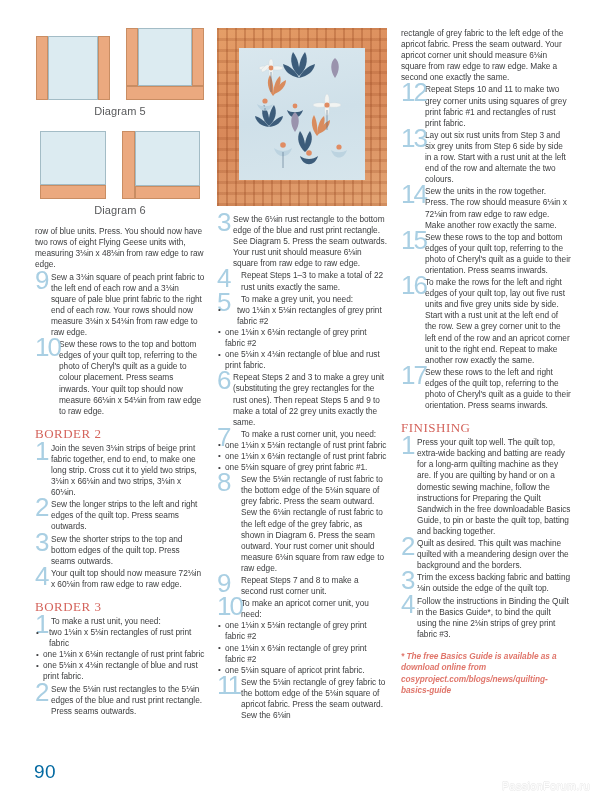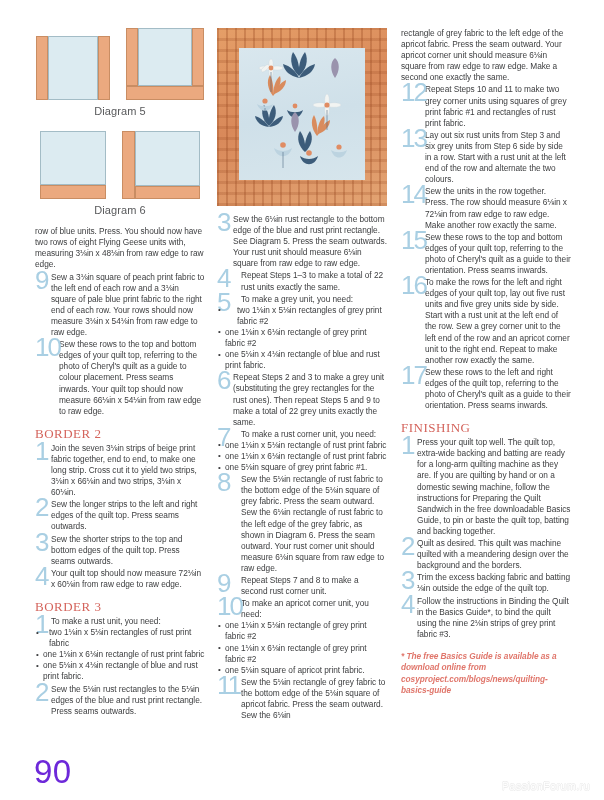--- a/index.html
+++ b/index.html
@@ -160,22 +160,22 @@
     font-style: italic;
     font-weight: bold;
     font-size: 8.3px;
     line-height: 11.4px;
   }
 
   .pageno {
     position: absolute;
     left: 34px;
     bottom: 16px;
-    font-size: 33px;
-    color: #6d28d9;
+    font-size: 19px;
+    color: #0369a1;
     letter-spacing: 0.5px;
     line-height: 25px;
     font-weight: 300;
   }
   .watermark {
     position: absolute;
     right: 14px;
     bottom: 8px;
     font-size: 11px;
     letter-spacing: 0.3px;

